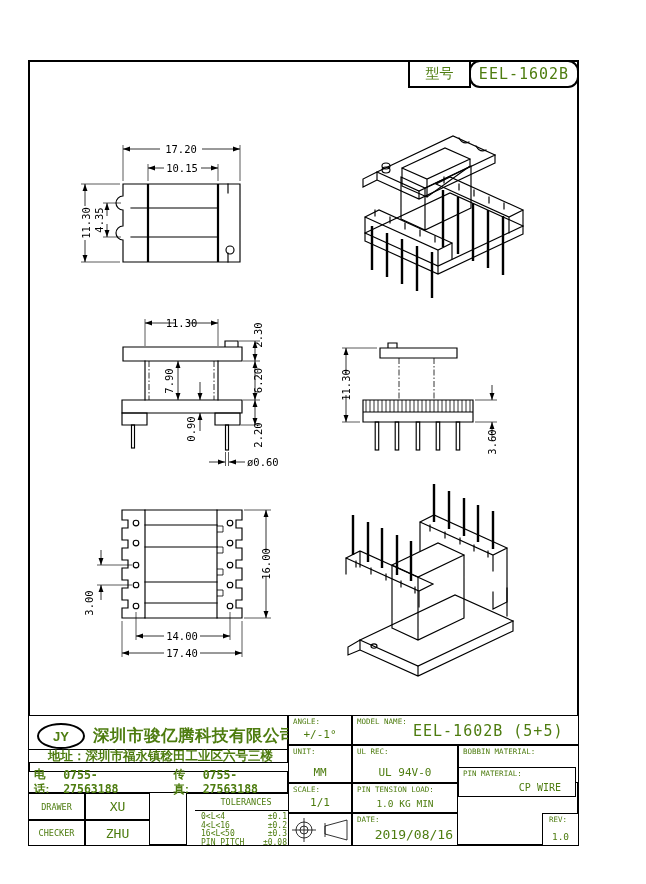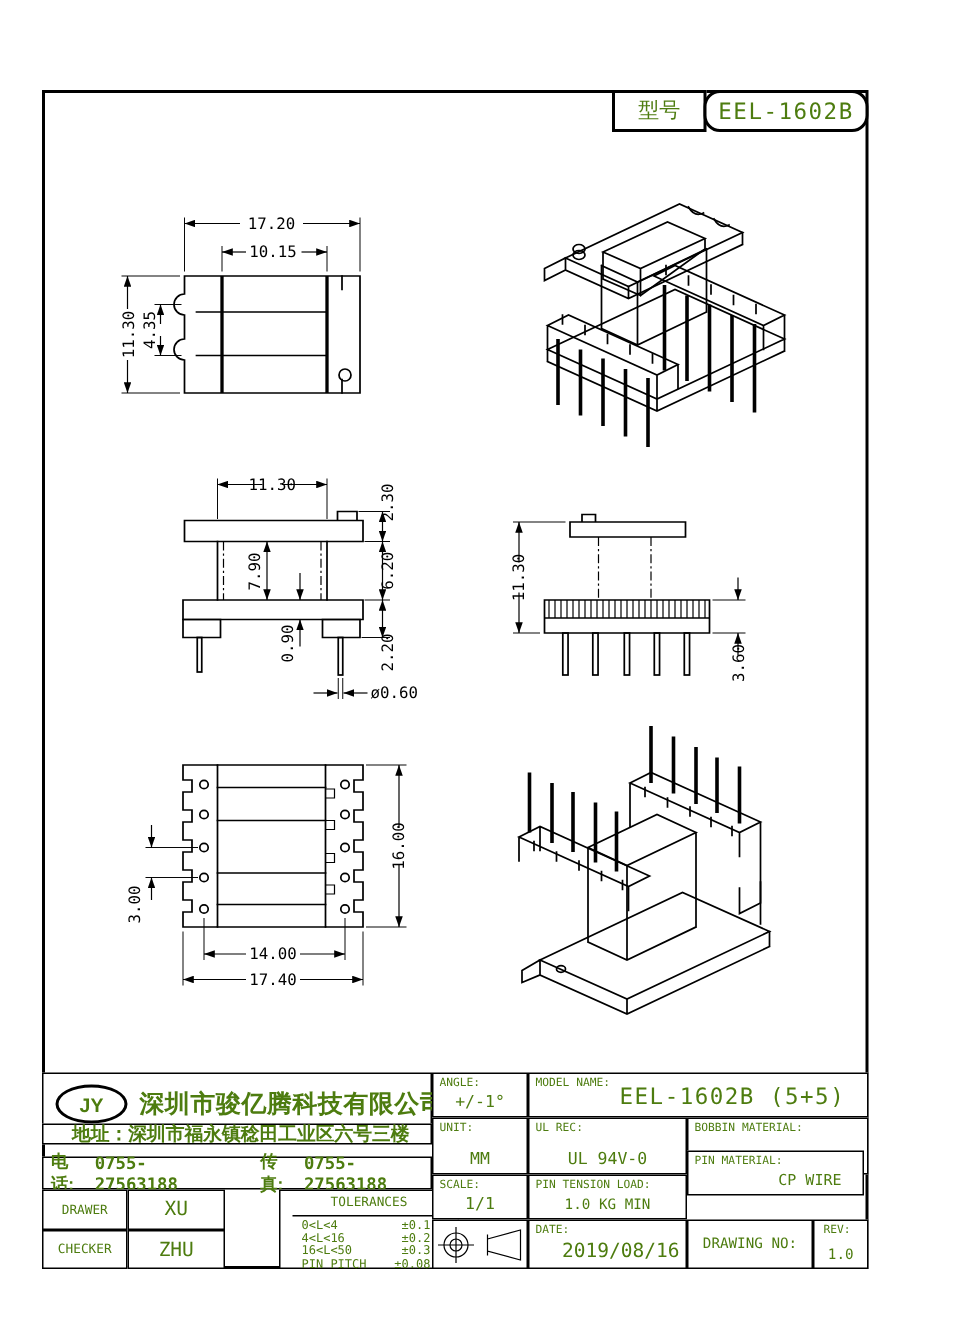--- a/index.html
+++ b/index.html
@@ -293,21 +293,18 @@
       <circle class="thin" cx="13" cy="13" r="8"></circle>
       <circle class="thin" cx="13" cy="13" r="4"></circle>
       <path class="thin" d="M1,13 H25 M13,1 V25"></path>
       <path class="thin" d="M34,9 L56,3 V23 L34,17 Z M34,6 V20"></path>
     </svg>
   </div>
   <div class="cell" style="left:352px;top:813px;width:106px;height:33px;">
     <span class="cl">DATE:</span>
     <span class="cv med" style="text-align:right;padding-right:4px;box-sizing:border-box;">2019/08/16</span>
   </div>
-  <div class="cell" style="left:458px;top:813px;width:84px;height:33px;display:flex;align-items:center;justify-content:center;font:9.5px 'DejaVu Sans Mono',monospace;">
-    <span>DRAWING NO:</span>
-  </div>
   <div class="cell" style="left:542px;top:813px;width:37px;height:33px;">
     <span class="cl" style="left:6px;">REV:</span>
     <span class="cv" style="font-size:9.5px;">1.0</span>
   </div>
 
 </div>
 
 </body></html>

